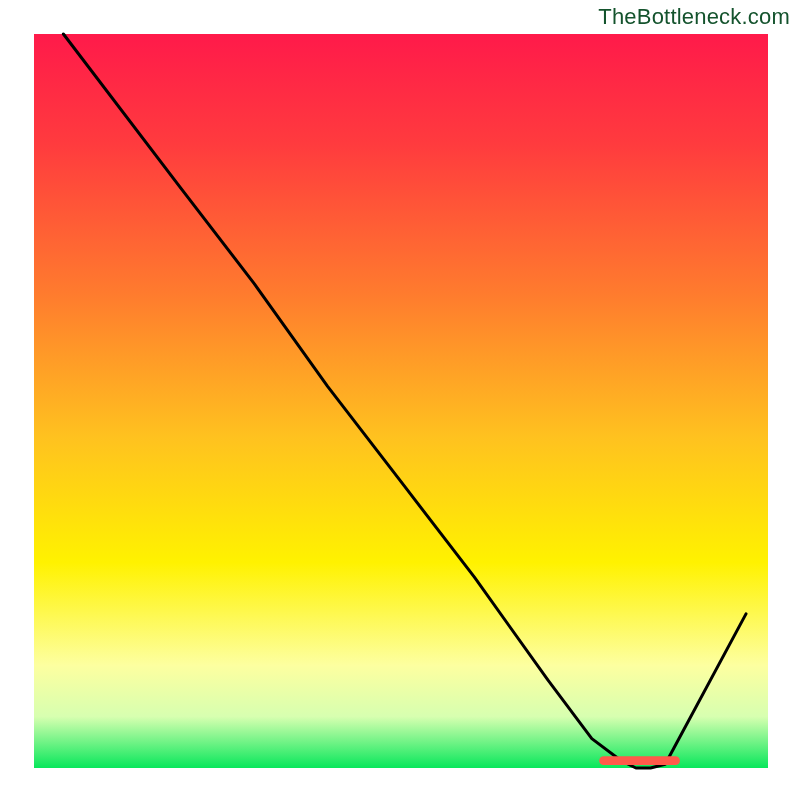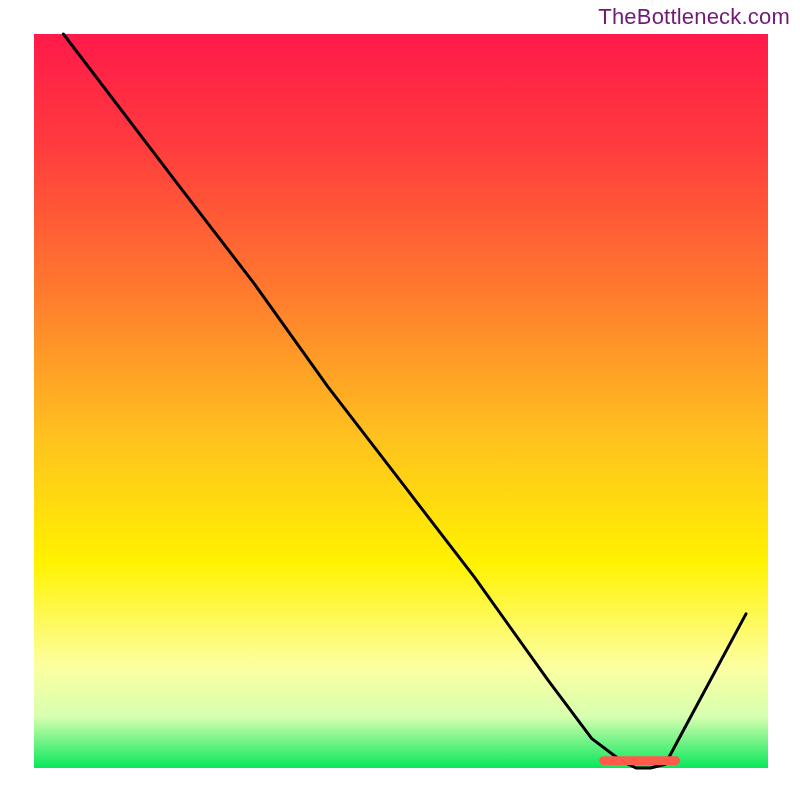--- a/index.html
+++ b/index.html
@@ -15,21 +15,21 @@
     position: relative;
     width: 800px;
     height: 800px;
   }
   .attrib {
     position: absolute;
     top: 4px;
     right: 10px;
     font-size: 22px;
     font-weight: 500;
-    color: #701a75;
+    color: #14532d;
     letter-spacing: 0.2px;
   }
   svg { display: block; }
 </style>
 </head>
 <body>
 
 <div class="wrap">
   <div class="attrib">TheBottleneck.com</div>
   <svg id="chart-svg" width="800" height="800" viewBox="0 0 800 800">

